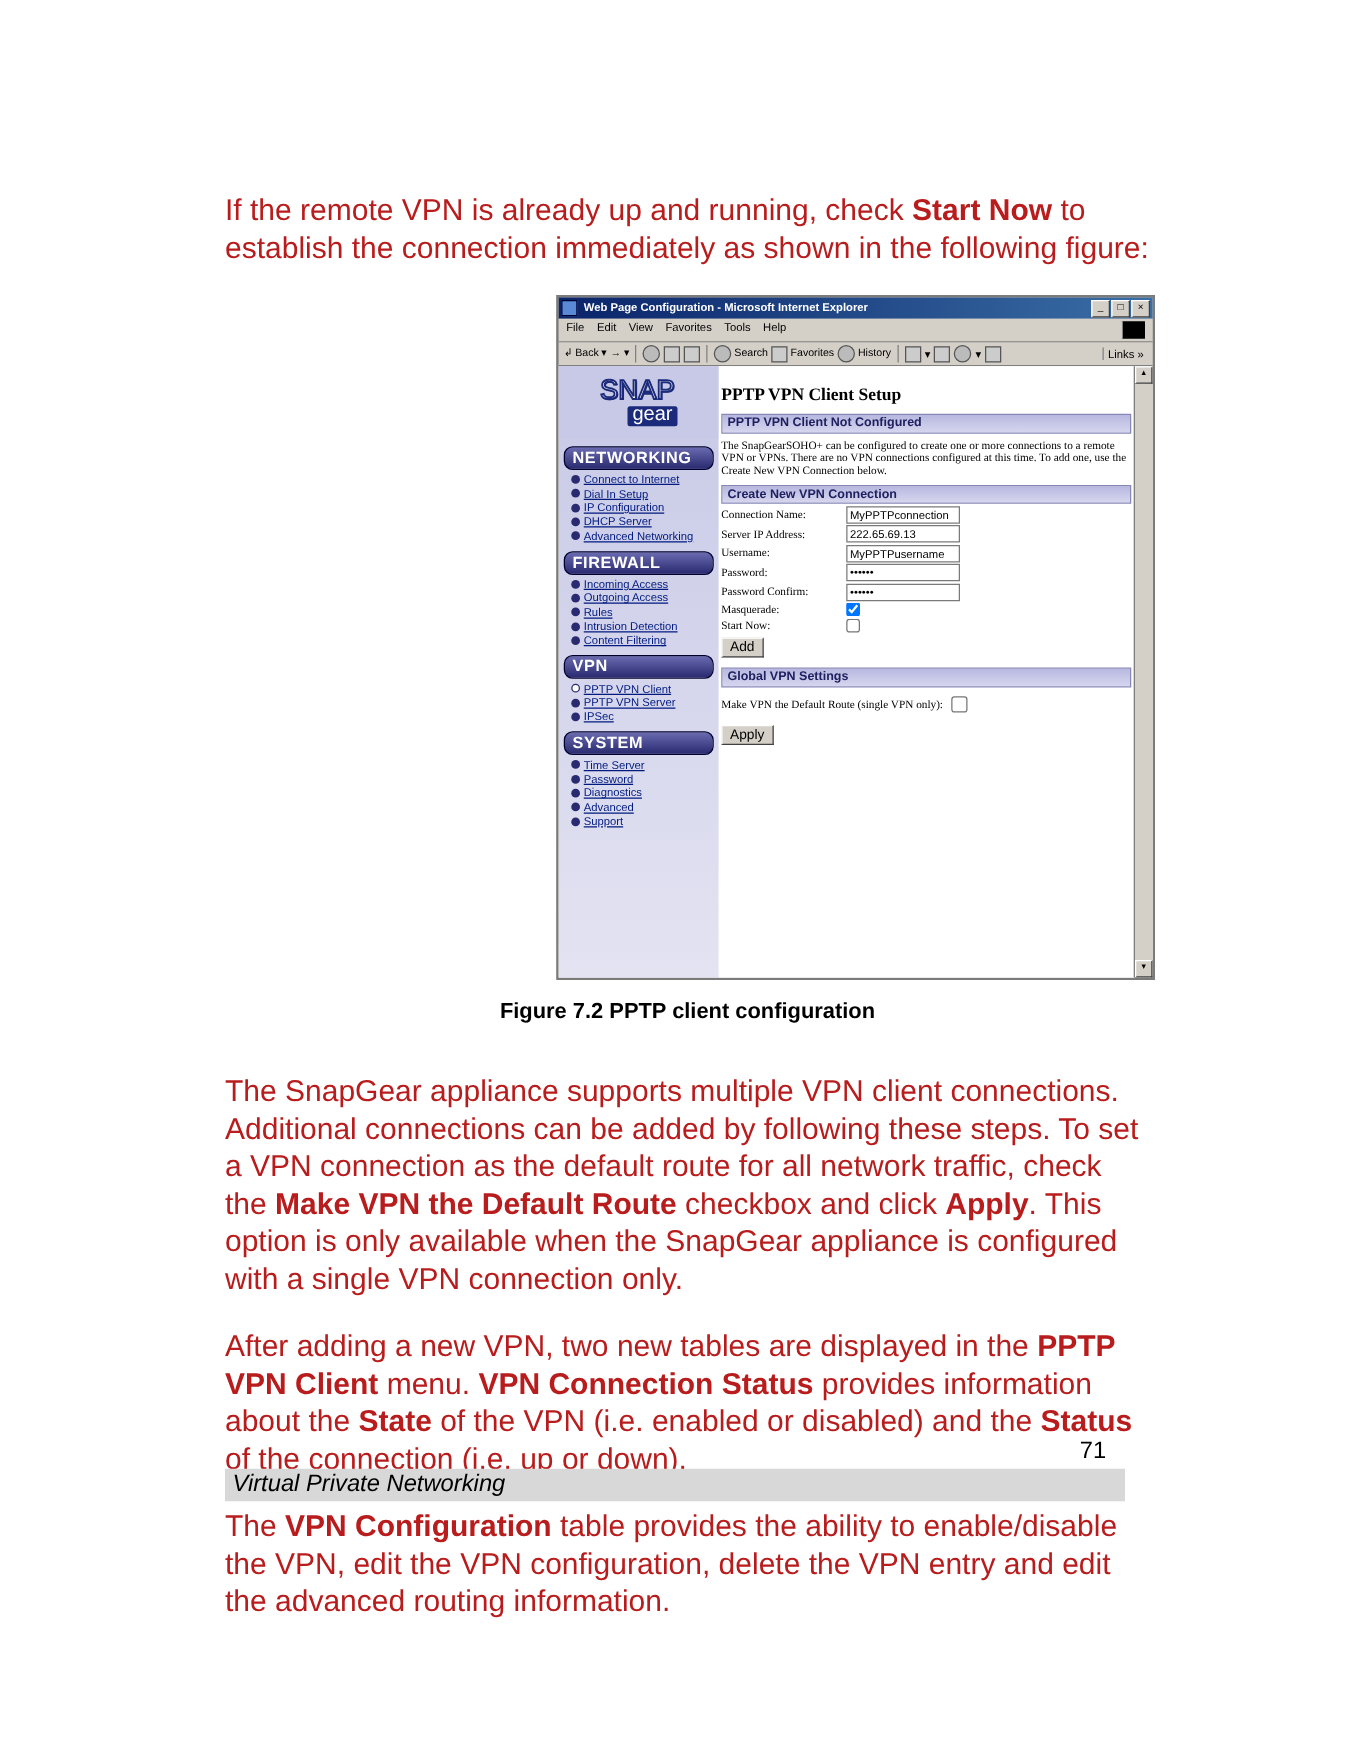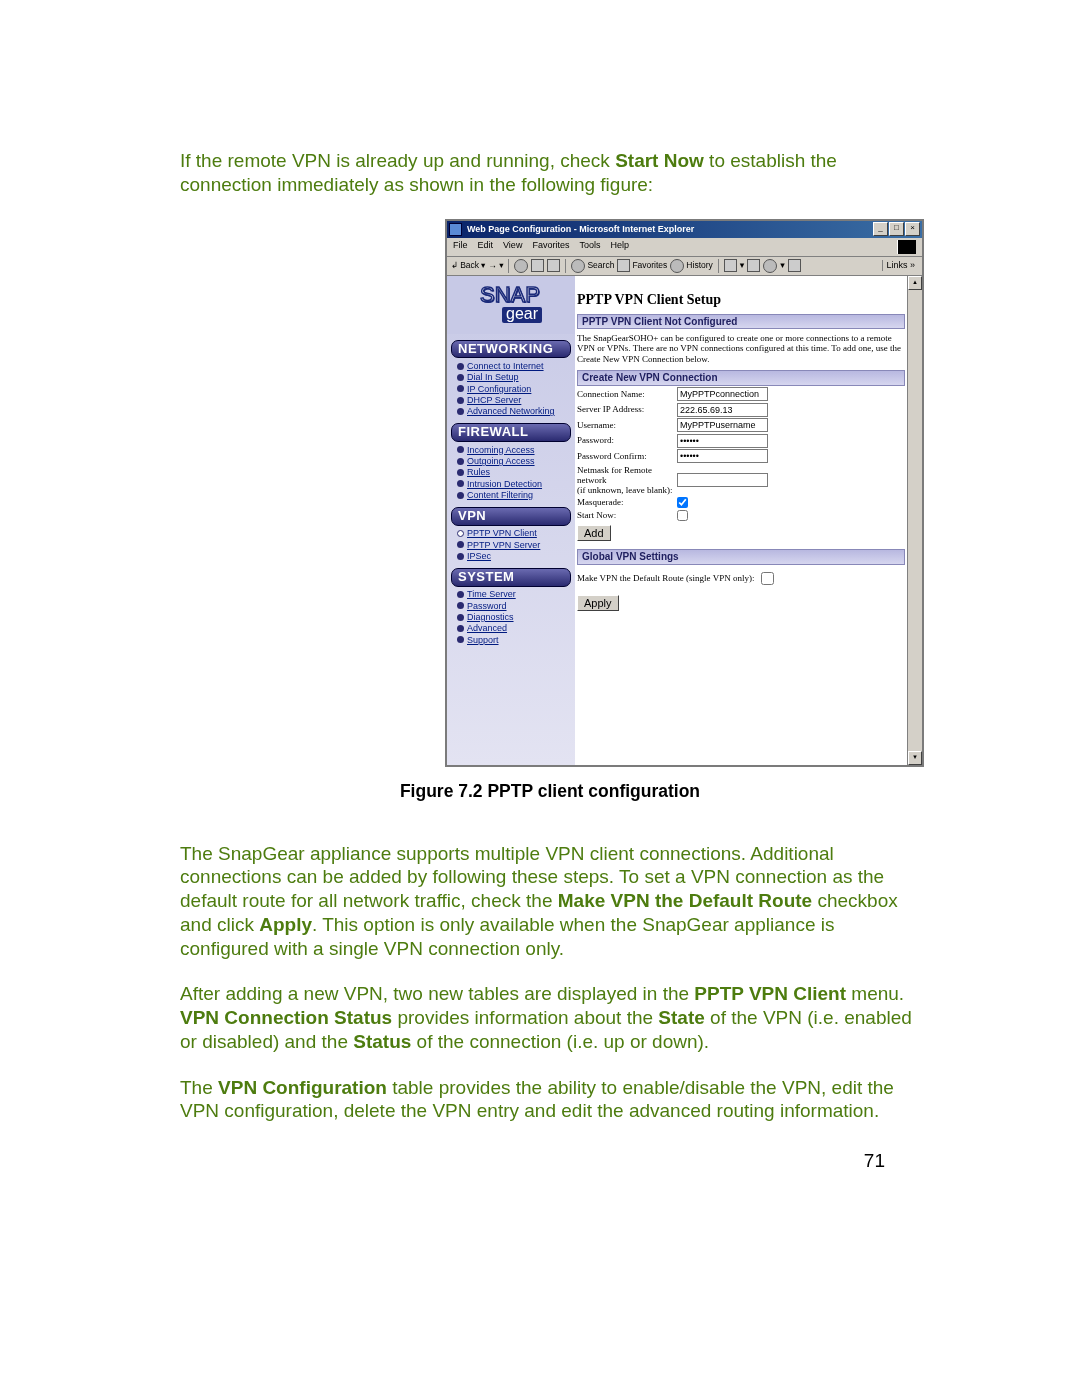--- a/index.html
+++ b/index.html
@@ -9,23 +9,23 @@
     font-family: Arial, Helvetica, sans-serif;
     width: 1080px;
   }
   .page {
     padding: 130px 160px 60px 180px;
     box-sizing: border-box;
     position: relative;
     min-height: 1397px;
   }
   .body-text {
-    font-size: 19px;
+    font-size: 24px;
     line-height: 1.25;
-    color: #4d7c0f;
+    color: #b91c1c;
     margin-bottom: 22px;
   }
   .figure-caption {
     text-align: center;
     font-weight: bold;
     font-size: 17.5px;
     margin: 14px 0 40px 0;
   }
   .page-number {
     position: absolute;
@@ -390,25 +390,20 @@
         </div>
         <div class="form-row">
           <span class="lbl">Password:</span>
           <input type="password" value="******" style="">
         </div>
         <div class="form-row">
           <span class="lbl">Password Confirm:</span>
           <input type="password" value="******" style="">
         </div>
         <div class="form-row">
-          <span class="lbl" style="white-space:pre-line;">Netmask for Remote network
-(if unknown, leave blank):</span>
-          <input type="text" value="" style="">
-        </div>
-        <div class="form-row">
           <span class="lbl">Masquerade:</span>
           <input type="checkbox" checked="" style="">
         </div>
         <div class="form-row">
           <span class="lbl">Start Now:</span>
           <input type="checkbox" style="">
         </div>
         <button class="btn3d">Add</button>
 
         <div class="section-bar" style="margin-top:8px;">Global VPN Settings</div>
@@ -426,13 +421,14 @@
     </div>
   </div>
 
   <div class="figure-caption">Figure 7.2 PPTP client configuration</div>
 
   <p class="body-text" id="para2"><span>The SnapGear appliance supports multiple VPN client connections. Additional connections can be added by following these steps. To set a VPN connection as the default route for all network traffic, check the </span><b>Make VPN the Default Route</b><span> checkbox and click </span><b>Apply</b><span>. This option is only available when the SnapGear appliance is configured with a single VPN connection only.</span></p>
   <p class="body-text" id="para3"><span>After adding a new VPN, two new tables are displayed in the </span><b>PPTP VPN Client</b><span> menu. </span><b>VPN Connection Status</b><span> provides information about the </span><b>State</b><span> of the VPN (i.e. enabled or disabled) and the </span><b>Status</b><span> of the connection (i.e. up or down).</span></p>
   <p class="body-text" id="para4"><span>The </span><b>VPN Configuration</b><span> table provides the ability to enable/disable the VPN, edit the VPN configuration, delete the VPN entry and edit the advanced routing information.</span></p>
 
   <div class="page-number">71</div>
+  <div class="footer-bar">Virtual Private Networking</div>
 </div>
 
 </body></html>

